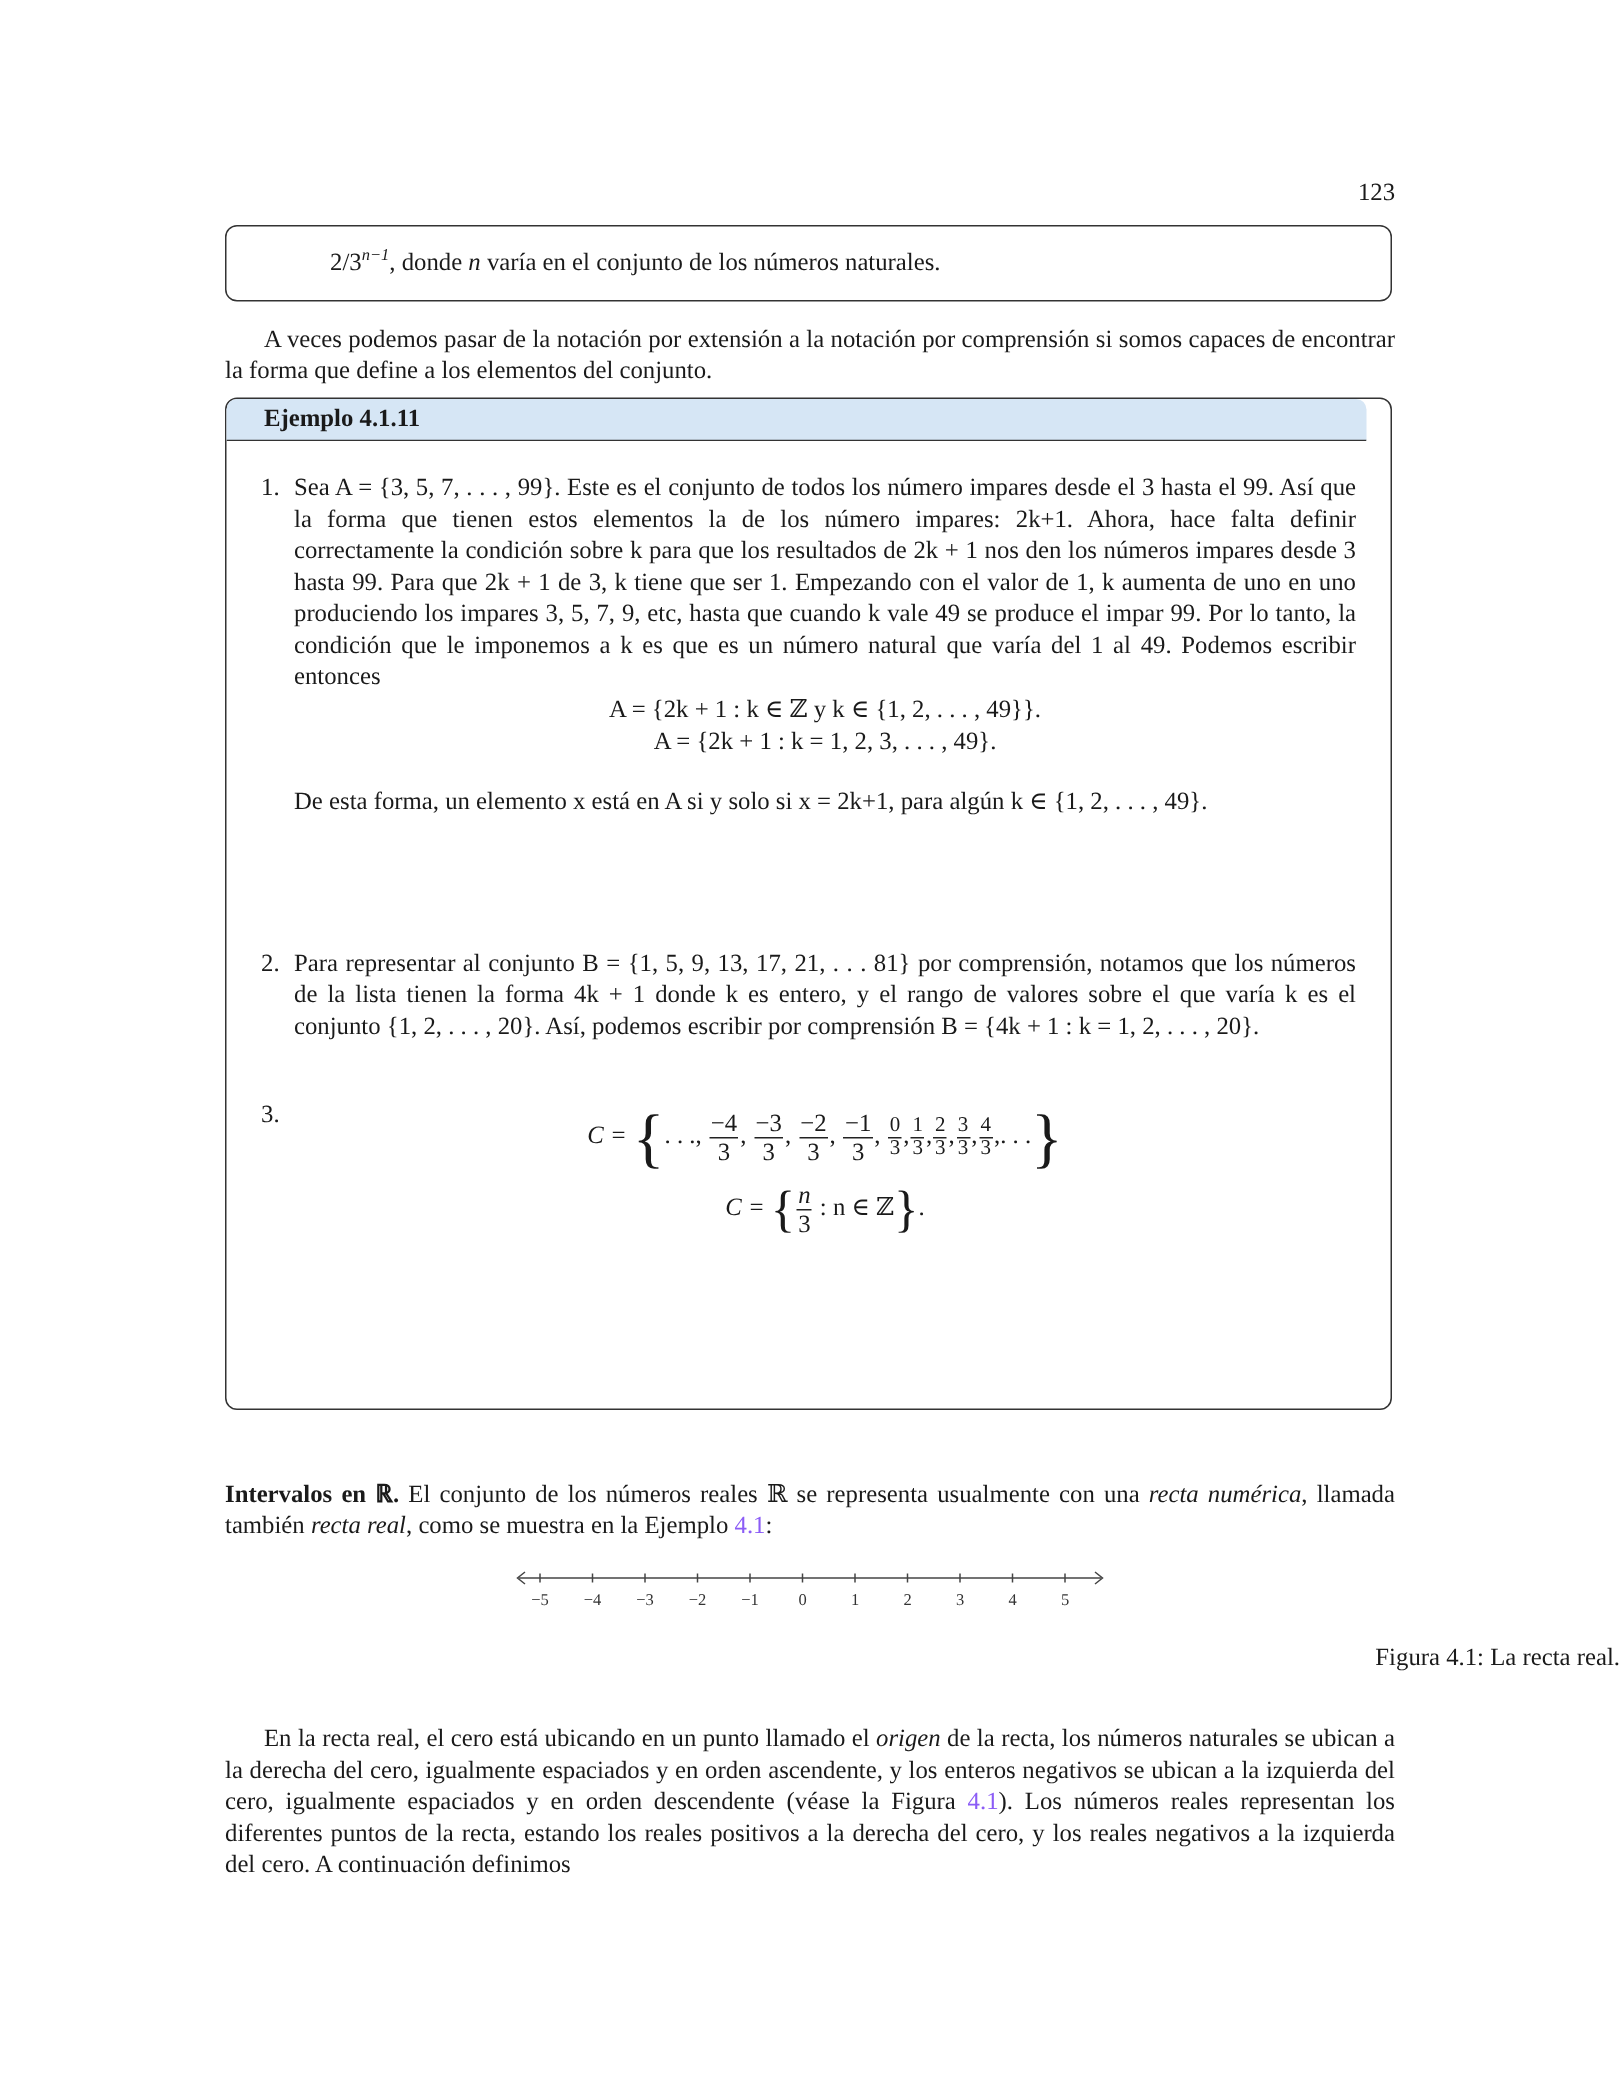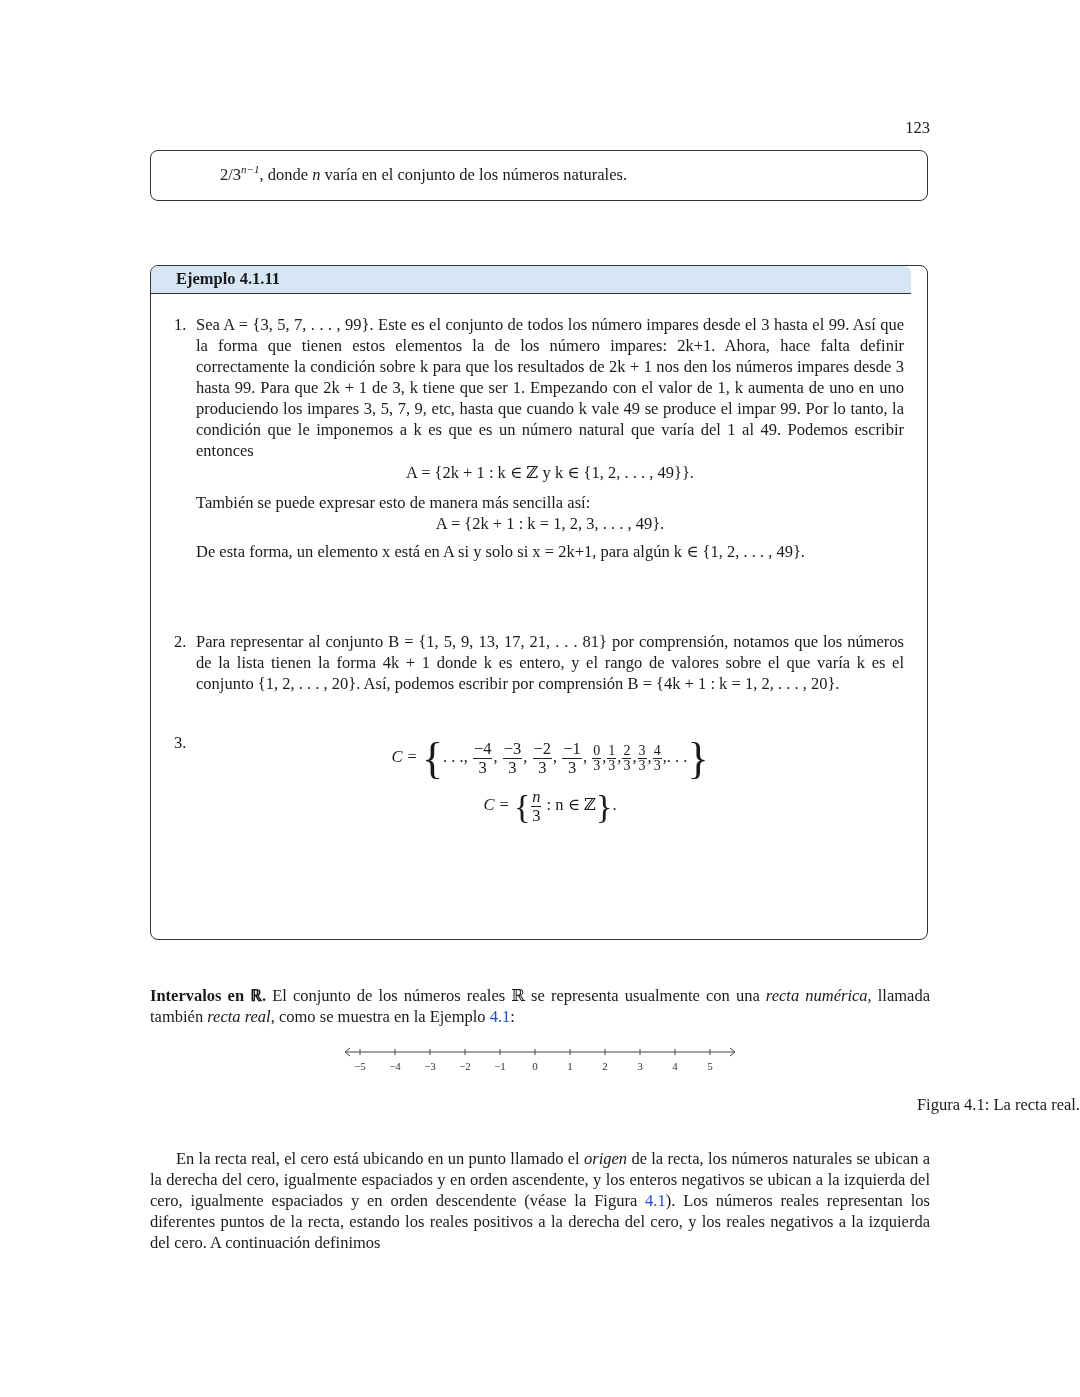--- a/index.html
+++ b/index.html
@@ -24,48 +24,48 @@
   .item .body { text-align: justify; }
   .center { text-align: center; }
   .frac { display: inline-block; vertical-align: middle; text-align: center; margin: 0 1px; line-height: 18px; }
   .frac .n { display: block; border-bottom: 1px solid #222; padding: 0 1px; }
   .frac .d { display: block; }
   .frac.small { font-size: 14px; line-height: 14px; }
   .huge { font-size: 44px; vertical-align: middle; font-weight: 200; }
   .med { font-size: 34px; vertical-align: middle; }
   .figure { position: absolute; left: 340px; top: 1042px; width: 400px; height: 40px; }
   .caption { position: absolute; left: 0; width: 1080px; top: 1094px; text-align: right; }
-  .link { color: #1d4ed8; font-family: Liberation Serif, serif; }
+  .link { color: #8b5cf6; font-family: Liberation Serif, serif; }
 </style>
 </head>
 <body>
 
 <div class="page">
 
   <div class="page-number">123</div>
 
   <div class="box box1">
     <div class="txt">
       <span>2/3</span><sup><i class="m">n−1</i></sup><span>, donde </span><i class="m">n</i><span> varía en el conjunto de los números naturales.</span>
     </div>
   </div>
 
+  <div class="para indent" style="top:215px;">A veces podemos pasar de la notación por extensión a la notación por comprensión si somos capaces de encontrar la forma que define a los elementos del conjunto.</div>
 
   <div class="box box2">
     <div class="box2-head">
       <span>Ejemplo 4.1.11</span>
     </div>
 
     <div class="item" style="top:48px;">
       <span class="num">1.</span>
       <div class="body">Sea A = {3, 5, 7, . . . , 99}. Este es el conjunto de todos los número impares desde el 3 hasta el 99. Así que la forma que tienen estos elementos la de los número impares: 2k+1. Ahora, hace falta definir correctamente la condición sobre k para que los resultados de 2k + 1 nos den los números impares desde 3 hasta 99. Para que 2k + 1 de 3, k tiene que ser 1. Empezando con el valor de 1, k aumenta de uno en uno produciendo los impares 3, 5, 7, 9, etc, hasta que cuando k vale 49 se produce el impar 99. Por lo tanto, la condición que le imponemos a k es que es un número natural que varía del 1 al 49. Podemos escribir entonces</div>
       <div class="center" style="margin-top:1px;">A = {2k + 1 : k ∈ ℤ y k ∈ {1, 2, . . . , 49}}.</div>
-      <div style="margin-top:9px;">También se puede expresar esto de manera más sencilla así:</div>
       <div class="center" style="">A = {2k + 1 : k = 1, 2, 3, . . . , 49}.</div>
-      <div style="margin-top:7px;">De esta forma, un elemento x está en A si y solo si x = 2k+1, para algún k ∈ {1, 2, . . . , 49}.</div>
+      <div style="margin-top:19px;">De esta forma, un elemento x está en A si y solo si x = 2k+1, para algún k ∈ {1, 2, . . . , 49}.</div>
     </div>
 
     <div class="item" style="top:365px;">
       <span class="num">2.</span>
       <div class="body">Para representar al conjunto B = {1, 5, 9, 13, 17, 21, . . . 81} por comprensión, notamos que los números de la lista tienen la forma 4k + 1 donde k es entero, y el rango de valores sobre el que varía k es el conjunto {1, 2, . . . , 20}. Así, podemos escribir por comprensión B = {4k + 1 : k = 1, 2, . . . , 20}.</div>
     </div>
 
     <div class="item" style="top:466px;">
       <span class="num">3.</span>
       <div class="center" style="margin-top:8px; height:52px;">

